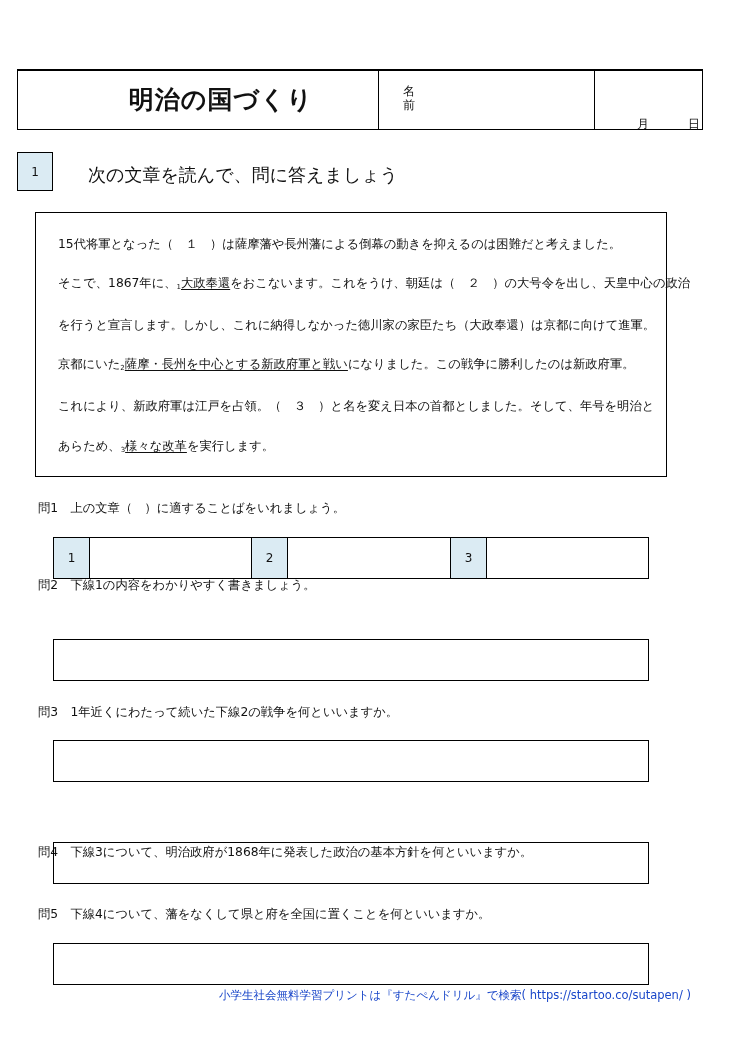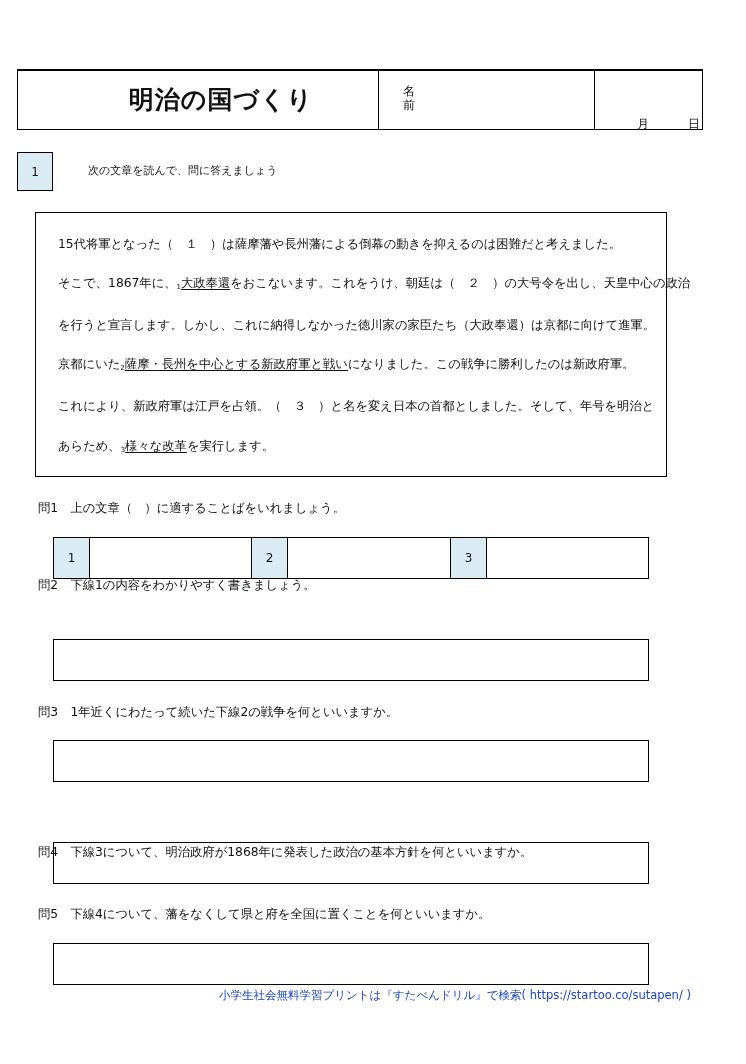--- a/index.html
+++ b/index.html
@@ -21,21 +21,21 @@
     .name-label { left: 402px; top: 84px; font-size: 12px; line-height: 14px; width: 14px; text-align: center; }
     .header-date-cell { left: 594px; top: 69px; width: 109px; height: 61px;
       border: 1.5px solid #000; border-top: 2px solid #000; }
     .month-label { left: 637px; top: 116px; font-size: 12px; }
     .day-label { left: 688px; top: 116px; font-size: 12px; }
 
     
     .section-badge { left: 17px; top: 152px; width: 36px; height: 39px;
       background: #dbebf3; border: 1px solid #000;
       display: flex; align-items: center; justify-content: center; font-size: 12px; }
-    .section-instruction { left: 88px; top: 163px; font-size: 11px; }
+    .section-instruction { left: 88px; top: 163px; font-size: 18px; }
 
     
     .passage-box { left: 35px; top: 212px; width: 632px; height: 265px;
       border: 1.5px solid #000; }
     .passage-line { left: 58px; font-size: 12.3px; white-space: nowrap; }
     .u { text-decoration: underline; text-underline-offset: 2px; text-align: center; }
     .sub { font-size: 7px; vertical-align: -2px; }
 
     
     .question { left: 38px; font-size: 12.3px; white-space: nowrap; }

